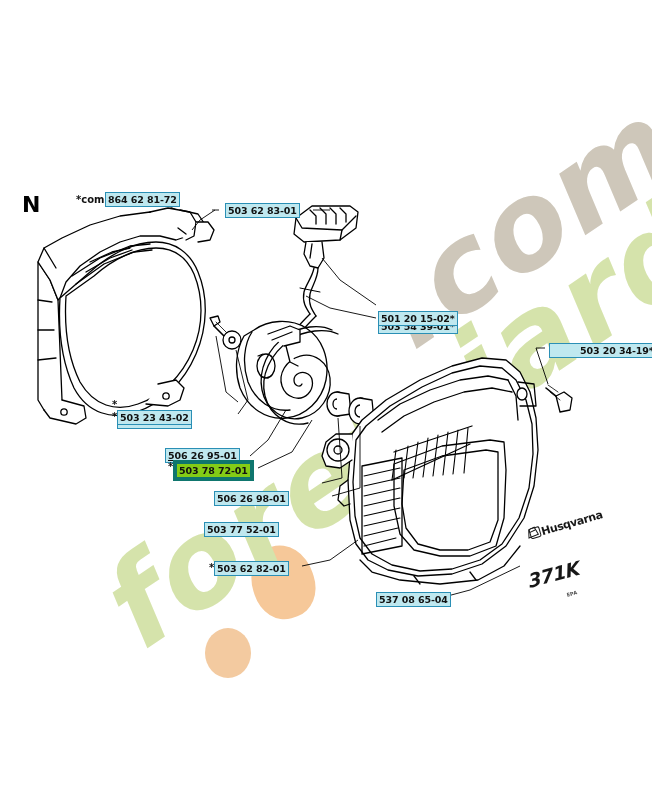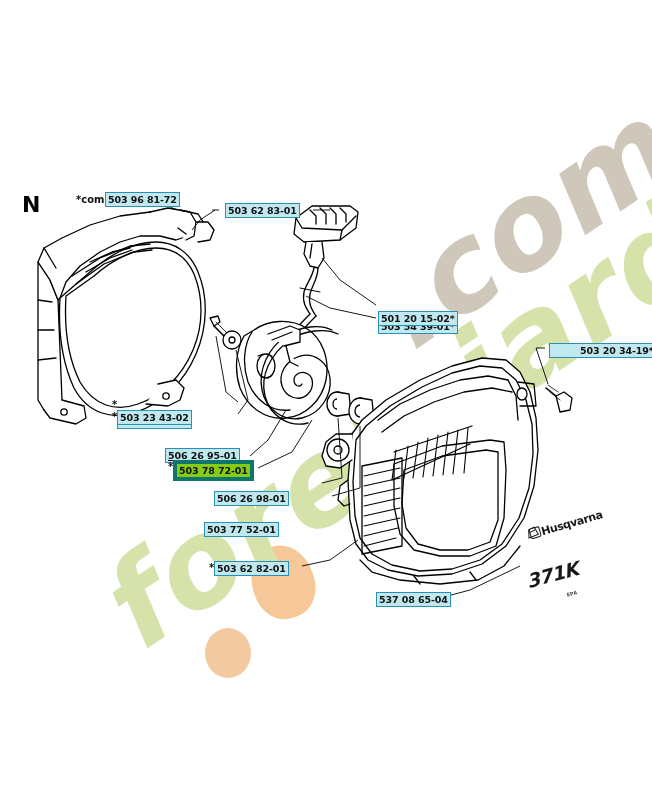--- a/index.html
+++ b/index.html
@@ -388,21 +388,21 @@
     <g stroke="#171717" stroke-width="1" fill="none">
       <path d="M529 538 L531 530 L537 529 L539 537 Z" transform="rotate(-16 529 538)"></path>
       <path d="M531 533 L537 532" transform="rotate(-16 529 538)"></path>
     </g>
   </svg>
 
   <div class="section-letter" style="left:22px; top:192px;">N</div>
 
   <div class="compl-text" style="left:76px; top:194px;">*compl</div>
 
-  <div class="callout" style="left:105px; top:192px;">503 96 81-72</div>
+  <div class="callout" style="left:105px; top:192px;">864 62 81-72</div>
 
   <div class="callout" style="left:225px; top:203px;">503 62 83-01</div>
 
   <div class="callout" style="left:378px; top:299px;margin-top:20px;">503 54 39-01*</div>
 
   <div class="callout" style="left:378px; top:311px;">501 20 15-02*</div>
 
   <div class="callout" style="left:549px; top:343px;padding-left:30px;">503 20 34-19*</div>
 
   <div class="prefix-star" style="left:112px; top:399px;">*</div>

